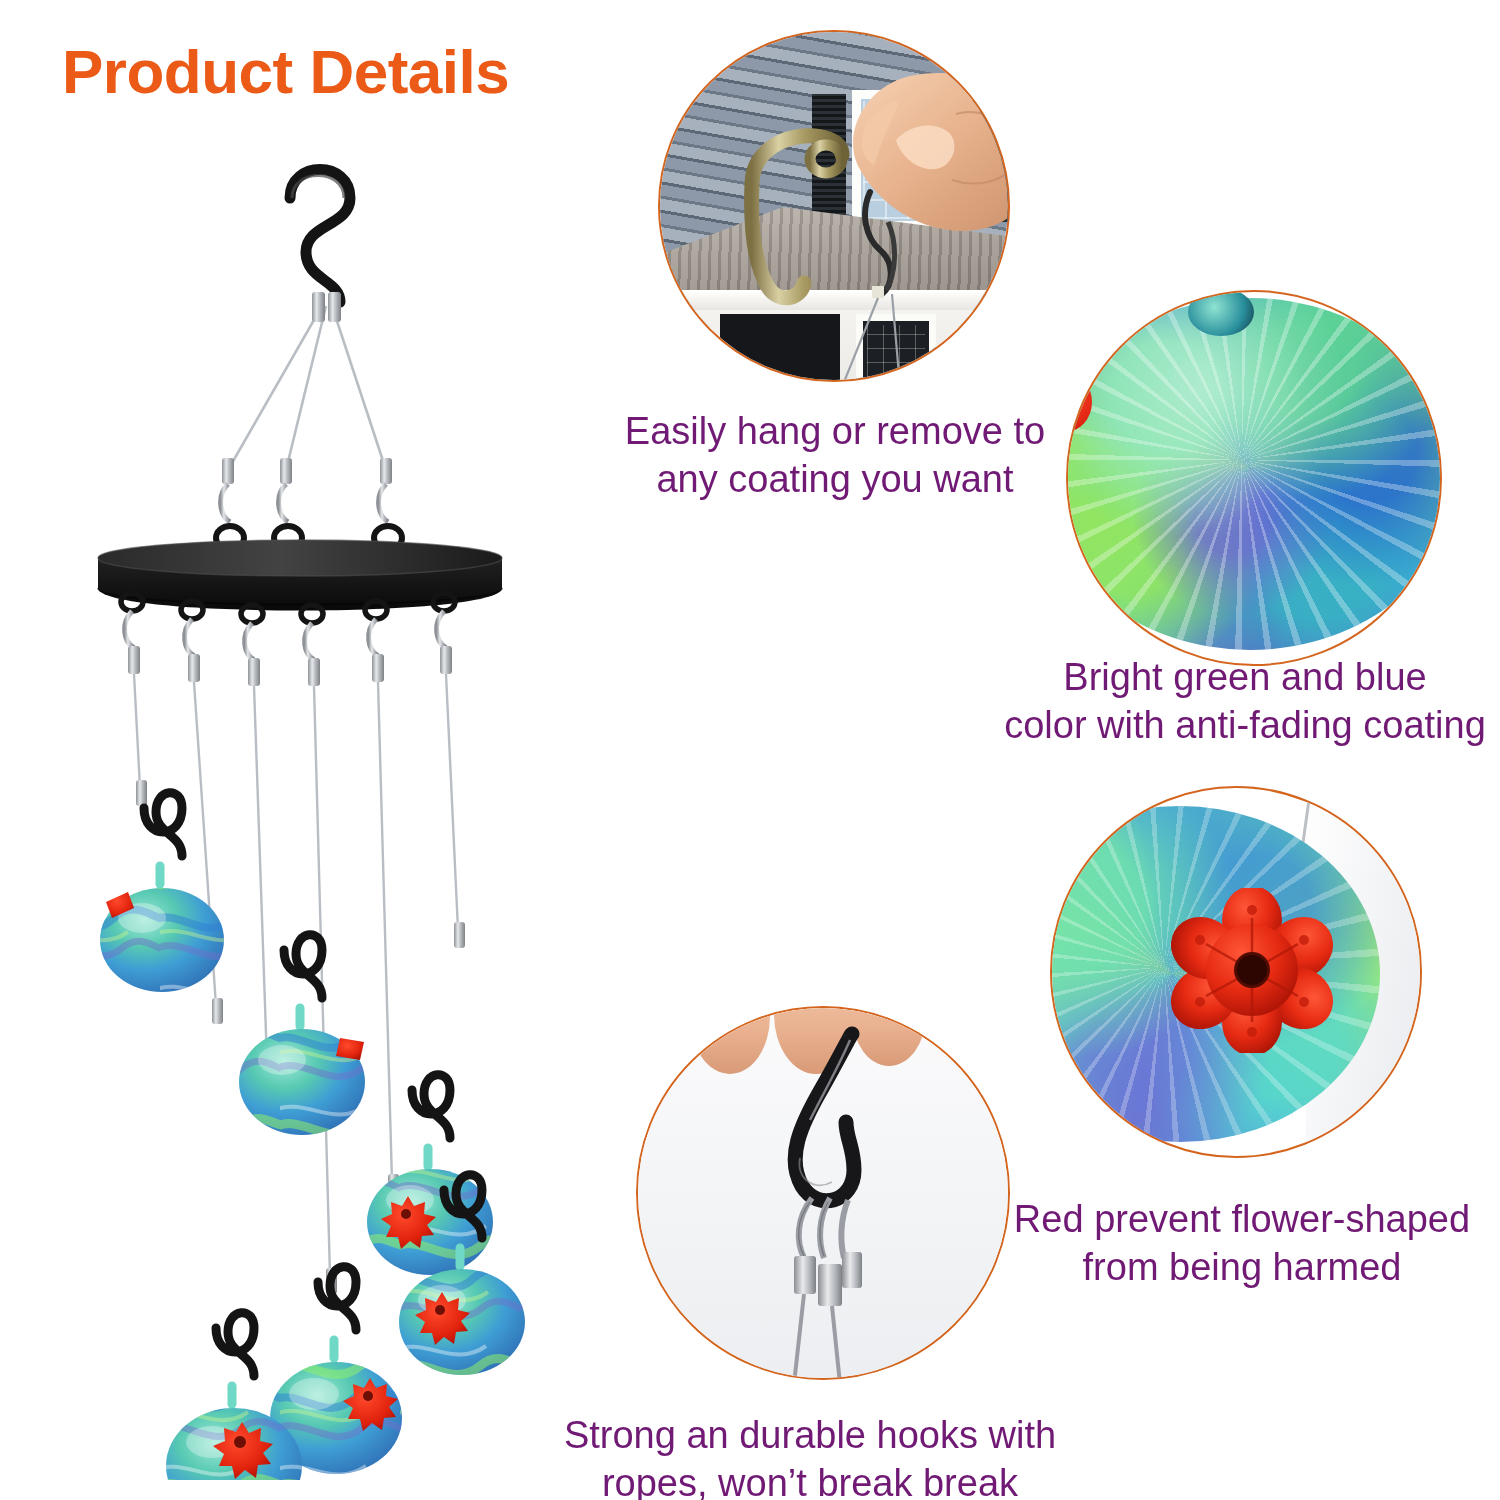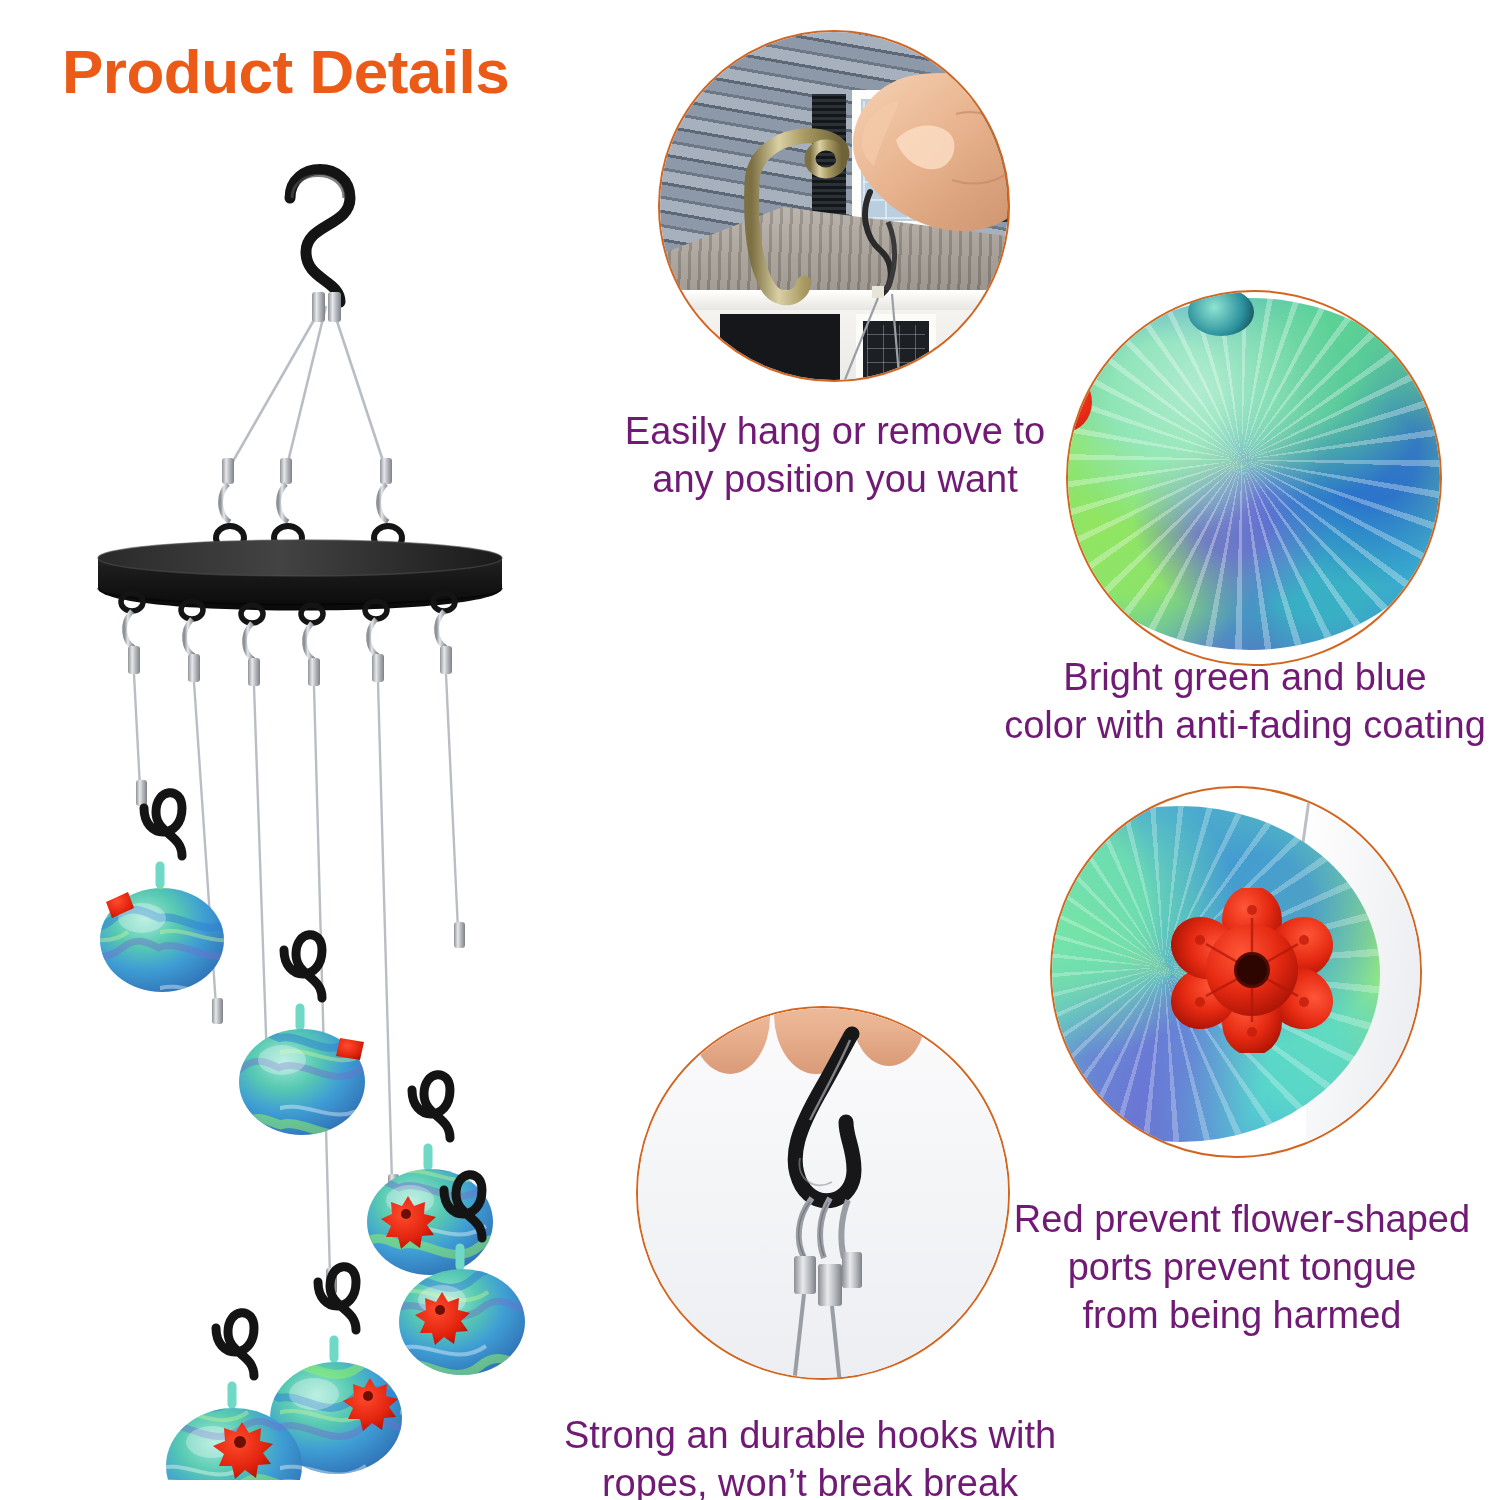--- a/index.html
+++ b/index.html
@@ -380,21 +380,21 @@
         <path d="M34,10 C24,32 30,56 44,68 C58,80 58,102 46,112" stroke="#2a2a2a" stroke-width="6" fill="none" stroke-linecap="round"></path>
         <path d="M52,40 C62,62 60,92 50,108" stroke="#3a3a3a" stroke-width="5" fill="none"></path>
         <rect x="36" y="104" width="12" height="12" fill="#e7e4d8"></rect>
         <path d="M42,116 L6,205" stroke="#9aa0a6" stroke-width="2.2" fill="none"></path>
         <path d="M56,112 L64,205" stroke="#9aa0a6" stroke-width="2.2" fill="none"></path>
       </svg>
     </div>
   </div>
   <div class="caption" style="left:612px;top:408px;width:446px;">
     <div>Easily hang or remove to</div>
-    <div>any position you want</div>
+    <div>any coating you want</div>
   </div>
 
   <div class="circle" id="c2">
     <div class="scene">
       <div class="glassfill"></div>
       <div class="glassneck"></div>
       <div class="redpeek"></div>
     </div>
   </div>
   <div class="caption" style="left:1000px;top:654px;width:490px;">
@@ -442,21 +442,20 @@
               <circle cx="-52" cy="-30" r="5"></circle>
           </g>
           <circle r="18" fill="#4e0c03"></circle>
           <circle r="15" fill="#2d0601"></circle>
         </g>
       </svg>
     </div>
   </div>
   <div class="caption" style="left:1000px;top:1196px;width:484px;">
     <div>Red prevent flower-shaped</div>
-    <div>ports prevent tongue</div>
     <div>from being harmed</div>
   </div>
 
   <div class="circle" id="c4">
     <div class="scene">
       <div class="c4bg"></div>
       <div class="finger fA"></div>
       <div class="finger fB"></div>
       <div class="finger fC"></div>
       <svg class="blackS" viewBox="0 0 110 210">

